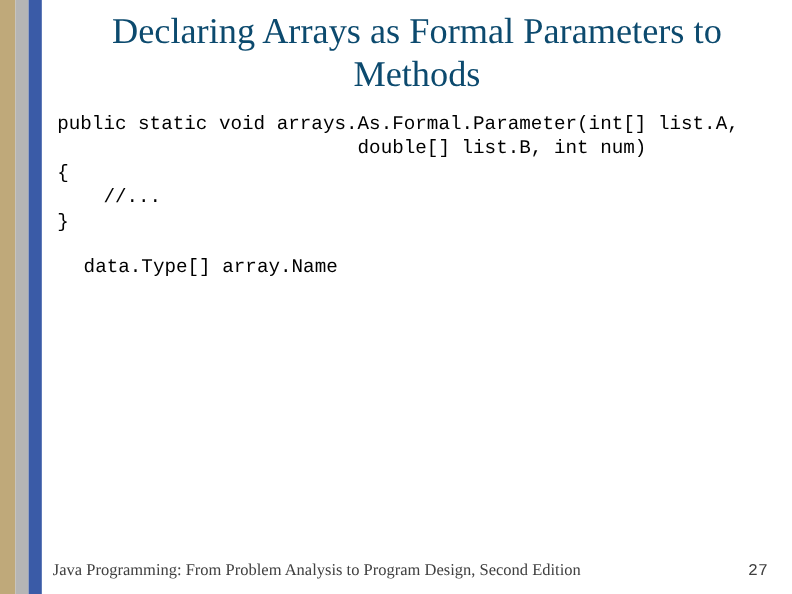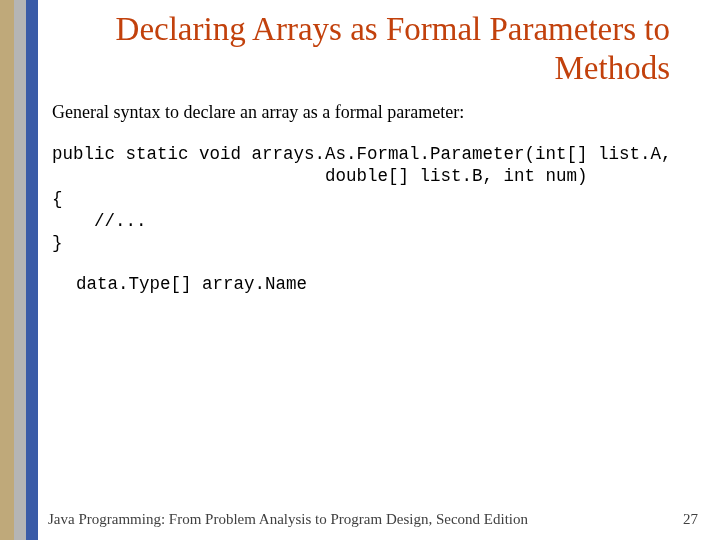--- a/index.html
+++ b/index.html
@@ -22,24 +22,24 @@
 
   .slide {
     position: absolute;
     left: 48px;
     top: 0;
     width: 662px;
     height: 540px;
   }
 
   .title {
-    color: #c2410c;
+    color: #0c4a6e;
     font-size: 33px;
     line-height: 1.18;
-    text-align: right;
+    text-align: center;
     padding: 10px 40px 14px 40px;
     font-weight: 400;
   }
 
   .body {
     padding: 0 4px 0 4px;
     color: #000;
   }
 
   .intro {
@@ -64,38 +64,37 @@
     bottom: 12px;
     width: 662px;
     display: flex;
     justify-content: space-between;
     align-items: baseline;
     font-size: 15px;
     color: #404040;
     padding-right: 12px;
   }
   .footer .book { font-family: "Times New Roman", Times, serif; }
-  .footer .page { font-family: Liberation Serif, serif; }
+  .footer .page { font-family: Liberation Mono, monospace; }
 </style>
 </head>
 <body>
 
 <div class="sidebar">
   <div class="tan"></div>
   <div class="gray"></div>
   <div class="blue"></div>
 </div>
 
 <div class="slide">
 
   <h1 class="title">Declaring Arrays as Formal Parameters to Methods</h1>
 
   <div class="body">
 
-    <p class="intro">General syntax to declare an array as a formal parameter:</p>
 
     <pre class="code">public static void arrays.As.Formal.Parameter(int[] list.A,
                           double[] list.B, int num)
 {
     //...
 }</pre>
 
     <pre class="code syntax">data.Type[] array.Name</pre>
 
 

